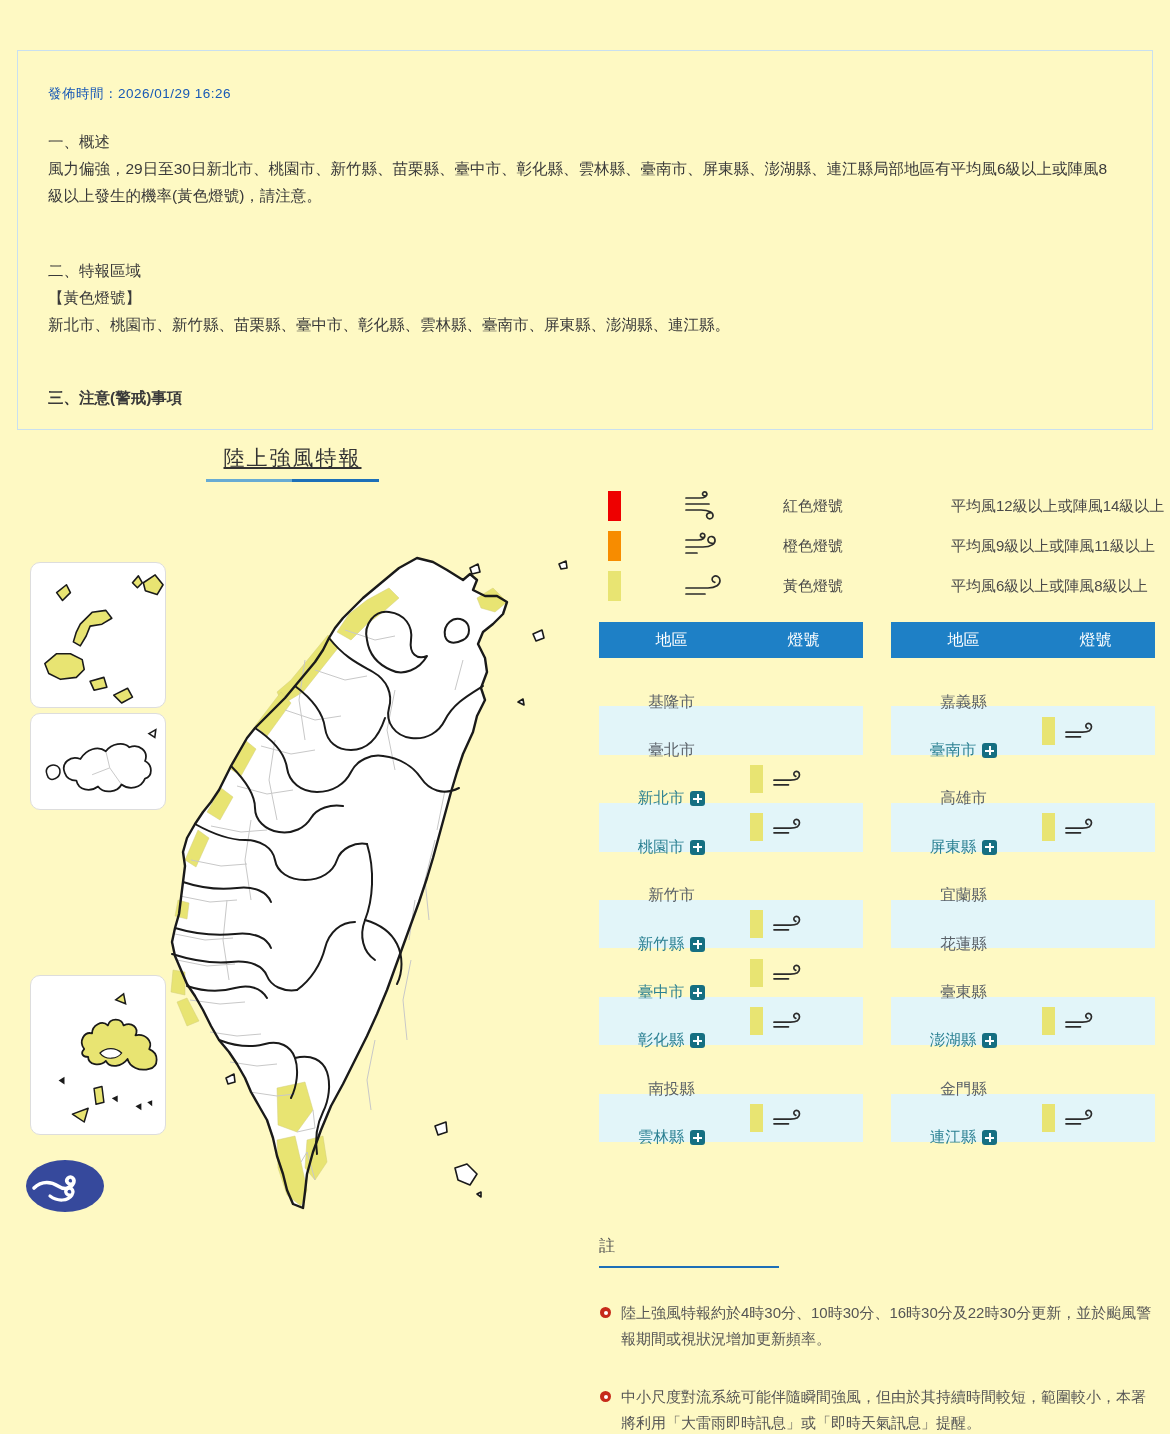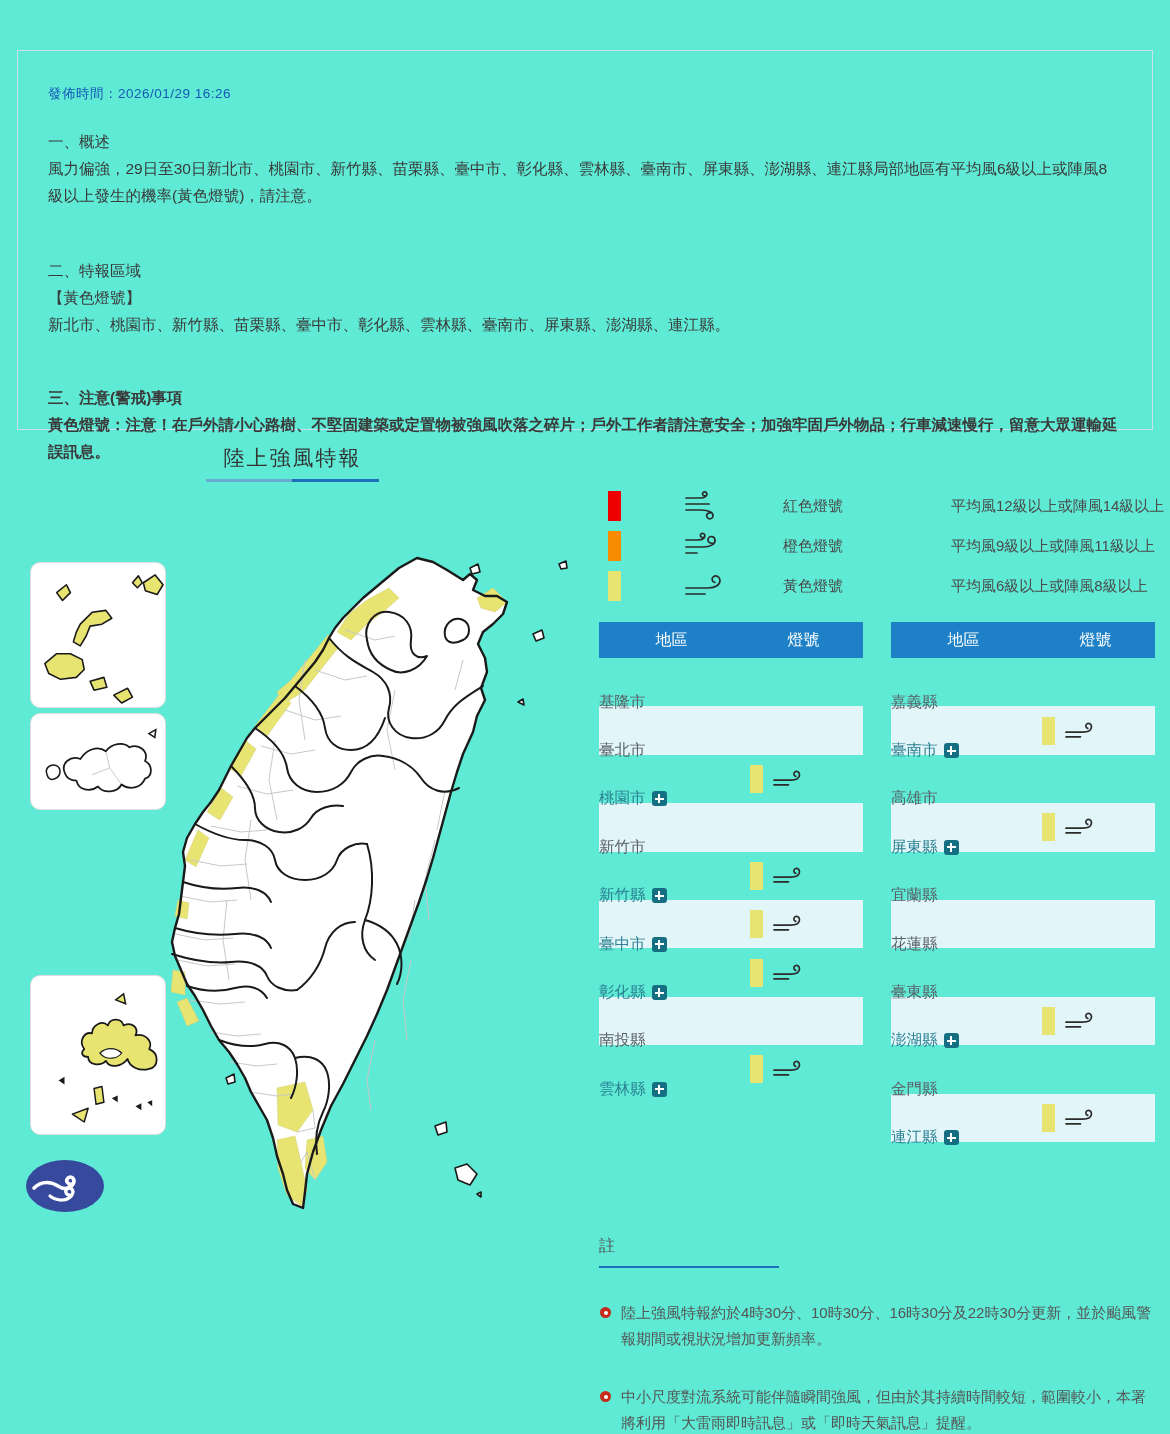--- a/index.html
+++ b/index.html
@@ -1,28 +1,28 @@
 <!DOCTYPE html>
 <html><head>
 <meta charset="utf-8">
 <style>
   * { margin:0; padding:0; box-sizing:border-box; }
   html,body { background:#fff; }
   body { font-family:"Liberation Sans","DejaVu Sans",sans-serif; color:#333; }
-  .page { position:relative; width:1170px; height:1434px; background:#5eead4; overflow:hidden; }
+  .page { position:relative; width:1170px; height:1434px; background:#fef9c3; overflow:hidden; }
 
   
   .ann-box { position:absolute; left:17px; top:50px; width:1136px; height:380px;
              border:1px solid #c9e0f0; padding:34px 30px 0 30px; }
   .publish { color:#1859b6; font-size:13.5px; letter-spacing:.5px; }
   .sec { margin-top:25px; }
   .sec-title, .sec-sub, .sec-body { font-size:15.5px; line-height:27px; color:#3a3a3a; }
 
   
-  .map-title-wrap { position:absolute; left:206px; top:444px; width:173px; text-align:center; }
+  .map-title-wrap { position:absolute; left:206px; top:444px; width:173px; text-align:center;text-decoration:underline; }
   .map-title { font-size:21px; color:#333; letter-spacing:2px; }
   .map-title-rule { margin-top:7px; height:3px; width:100%;
                     background:linear-gradient(to right,#68abd3 0,#68abd3 50%,#1d70b8 50%,#1d70b8 100%); }
 
   
   .legend { position:absolute; left:608px; top:486px; }
   .lrow { display:flex; align-items:center; height:40px;gap:48px; }
   .lsw { width:13px; height:30px; flex:0 0 13px; }
   .sw-red { background:#ee0000; } .sw-orange { background:#f78c00; } .sw-yellow { background:#e8e472; }
   .licon { margin:0 12px 0 14px; flex:0 0 40px; }
@@ -37,21 +37,21 @@
   .inset-penghu { left:30px; top:975px; width:136px; height:160px; }
   .cwa-logo { position:absolute; left:24px; top:1158px; }
 
   
   .wtable { position:absolute; top:622px; width:264px; font-size:15.5px; }
   .wtable.left { left:599px; } .wtable.right { left:891px; }
   .thead { height:36px; background:#1e80c6; color:#fff; display:flex; align-items:center; font-size:16px; }
   .th-region { width:55%; text-align:center; } .th-signal { width:45%; text-align:center; }
   .trow { height:48.4px; display:flex; align-items:center; }
   .tbody .trow:nth-child(even) { background:#e2f5f9; }
-  .cell-region { width:55%; display:flex; align-items:center; justify-content:flex-start; gap:6px;margin-top:40px; }
+  .cell-region { width:55%; display:flex; align-items:center; justify-content:center; gap:6px;margin-top:40px; }
   .rname { color:#5a6168; }
   .trow[data-signal="yellow"] .rname { color:#2b8092; }
   .plus { display:none; position:relative; width:15px; height:15px; border-radius:3px; background:#156f82; cursor:pointer; }
   .plus::before, .plus::after { content:""; position:absolute; background:#fff; }
   .plus::before { left:3px; top:6.6px; width:9px; height:1.9px; }
   .plus::after  { left:6.6px; top:3px; width:1.9px; height:9px; }
   .trow[data-signal="yellow"] .plus { display:inline-block; }
   .cell-signal { width:45%; display:flex; align-items:center; padding-left:6px; visibility:hidden; }
   .trow[data-signal="yellow"] .cell-signal { visibility:visible; }
   .swatch { width:13px; height:28px; background:#e8e472; }
@@ -81,21 +81,20 @@
       <div class="sec-title">一、概述</div>
       <div class="sec-body">風力偏強，29日至30日新北市、桃園市、新竹縣、苗栗縣、臺中市、彰化縣、雲林縣、臺南市、屏東縣、澎湖縣、連江縣局部地區有平均風6級以上或陣風8級以上發生的機率(黃色燈號)，請注意。</div>
     </div>
     <div class="sec" style="margin-top:48px;">
       <div class="sec-title">二、特報區域</div>
       <div class="sec-sub">【黃色燈號】</div>
       <div class="sec-body">新北市、桃園市、新竹縣、苗栗縣、臺中市、彰化縣、雲林縣、臺南市、屏東縣、澎湖縣、連江縣。</div>
     </div>
     <div class="sec" style="margin-top:46px;font-weight:bold;">
       <div class="sec-title">三、注意(警戒)事項</div>
-      <div class="sec-body">黃色燈號：注意！在戶外請小心路樹、不堅固建築或定置物被強風吹落之碎片；戶外工作者請注意安全；加強牢固戶外物品；行車減速慢行，留意大眾運輸延誤訊息。</div>
     </div>
   </div>
 
   <div class="map-title-wrap">
     <div class="map-title">陸上強風特報</div>
     <div class="map-title-rule"></div>
   </div>
 
   <div class="legend">
     <div class="lrow">
@@ -303,20 +302,33 @@
         <div class="cell-signal">
             <span class="swatch"></span>
             <svg class="windicon" width="30" height="22" viewBox="0 0 30 22">
               <path class="wicon-p" d="M2 12.2 H18.5 C24.5 12.2 27.5 9.8 27.5 6.8 C27.5 3.8 24.8 2.6 22.9 3.9 C21.2 5.1 21.5 7.8 23.8 8.3"></path>
               <path class="wicon-p" d="M2 16.8 H16.5"></path>
             </svg>
           </div>
       </div>
       <div class="trow" data-signal="yellow">
         <div class="cell-region">
+            <span class="rname">新北市</span>
+            <span class="plus"></span>
+          </div>
+        <div class="cell-signal">
+            <span class="swatch"></span>
+            <svg class="windicon" width="30" height="22" viewBox="0 0 30 22">
+              <path class="wicon-p" d="M2 12.2 H18.5 C24.5 12.2 27.5 9.8 27.5 6.8 C27.5 3.8 24.8 2.6 22.9 3.9 C21.2 5.1 21.5 7.8 23.8 8.3"></path>
+              <path class="wicon-p" d="M2 16.8 H16.5"></path>
+            </svg>
+          </div>
+      </div>
+      <div class="trow" data-signal="yellow">
+        <div class="cell-region">
             <span class="rname">桃園市</span>
             <span class="plus"></span>
           </div>
         <div class="cell-signal">
             <span class="swatch"></span>
             <svg class="windicon" width="30" height="22" viewBox="0 0 30 22">
               <path class="wicon-p" d="M2 12.2 H18.5 C24.5 12.2 27.5 9.8 27.5 6.8 C27.5 3.8 24.8 2.6 22.9 3.9 C21.2 5.1 21.5 7.8 23.8 8.3"></path>
               <path class="wicon-p" d="M2 16.8 H16.5"></path>
             </svg>
           </div>

